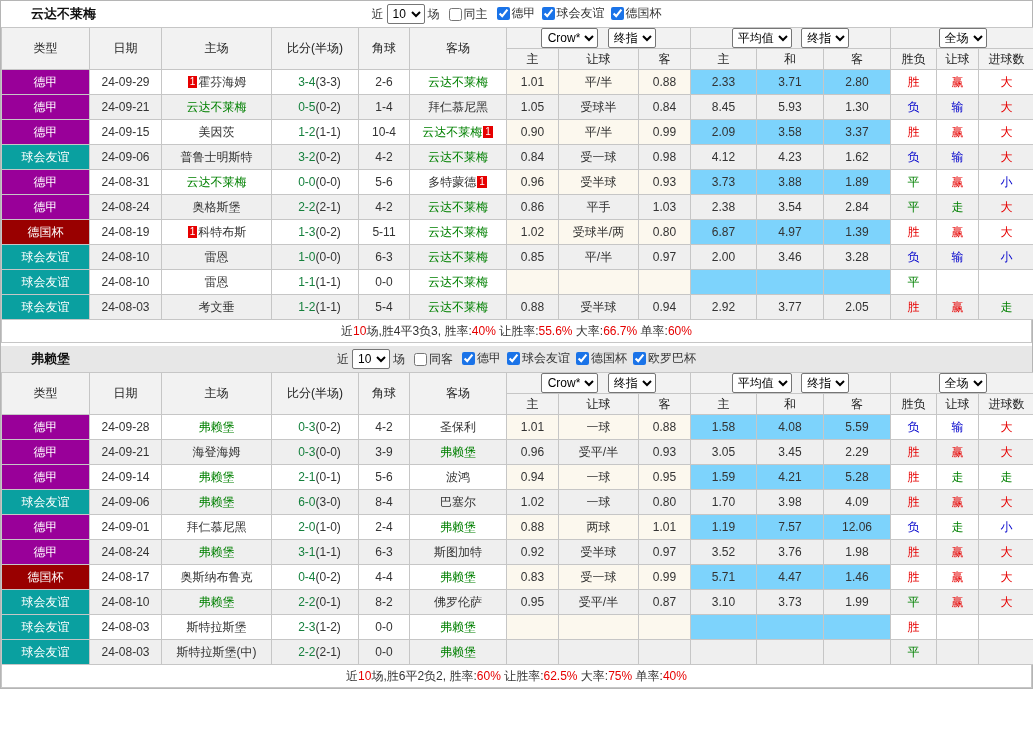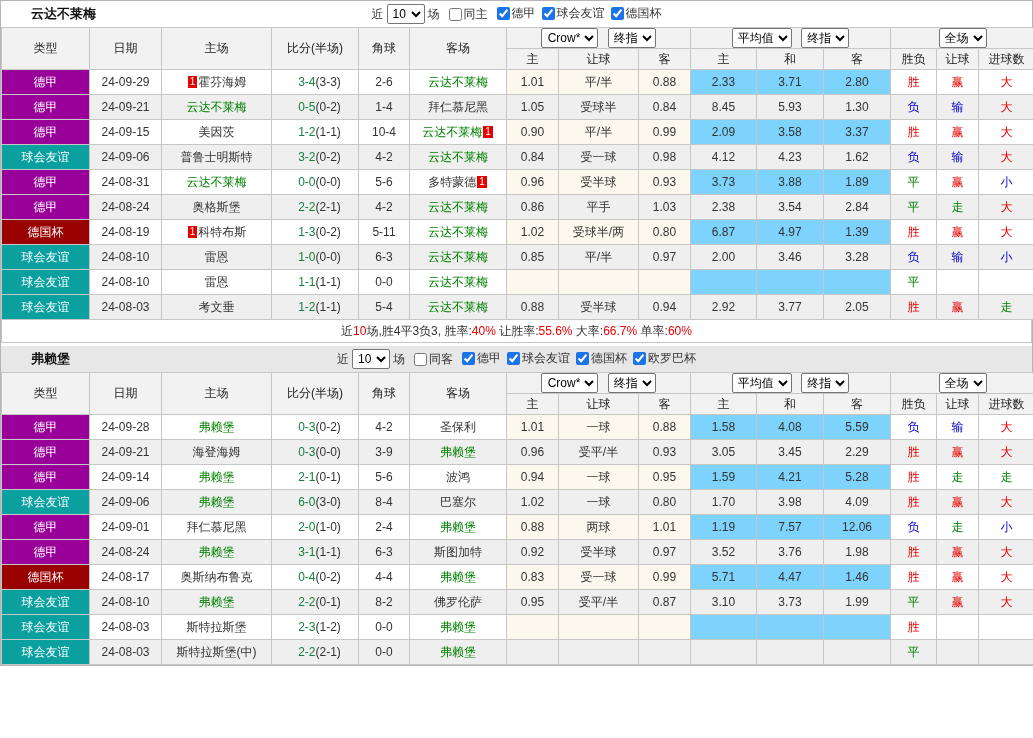--- a/index.html
+++ b/index.html
@@ -537,15 +537,16 @@
             <td class="c-odds"></td>
             <td class="c-avg"></td>
             <td class="c-avg"></td>
             <td class="c-avg"></td>
             <td style="color: rgb(0, 128, 0);">平</td>
             <td></td>
             <td></td>
           </tr>
         </tbody>
     </table>
+    <div class="summary" id="summary-1"><span>近</span><span class="red">10</span><span>场,胜6平2负2, 胜率:</span><span class="red">60%</span><span> 让胜率:</span><span class="red">62.5%</span><span> 大率:</span><span class="red">75%</span><span> 单率:</span><span class="red">40%</span></div>
   </section>
 
 </div>
 
 </body></html>

